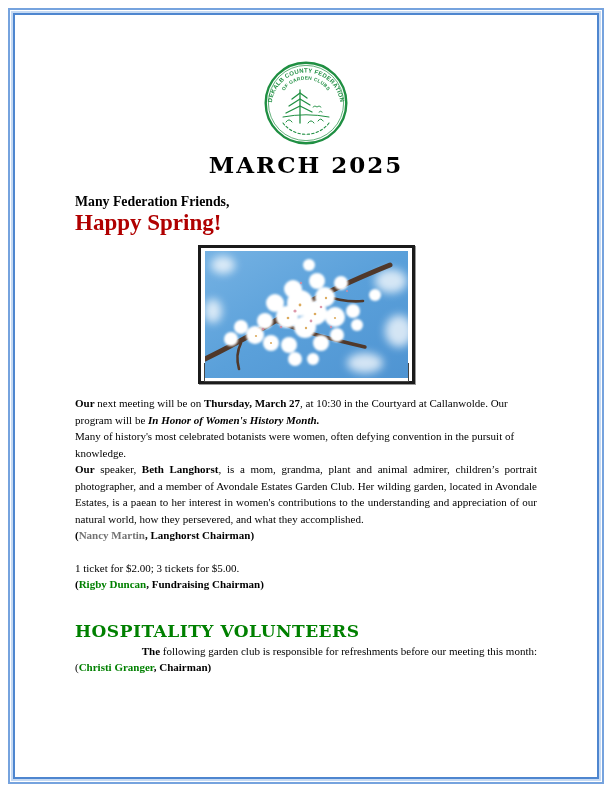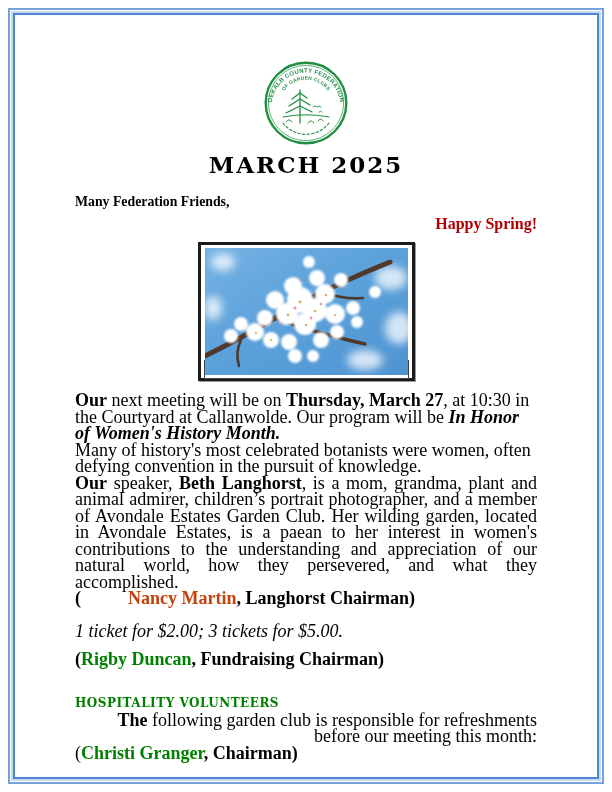--- a/index.html
+++ b/index.html
@@ -10,33 +10,33 @@
   .frame-outer{position:absolute;inset:8px;border:2px solid #76a3de;}
   .frame-mid{position:absolute;inset:1px;border:2px solid #c6daf3;}
   .frame-inner{position:absolute;inset:0;border:2px solid #4e86cf;}
   .content{position:absolute;left:75px;right:75px;top:14px;}
   .logo-wrap{text-align:center;margin-top:46px;}
   .masthead{
     text-align:center;font-size:23px;font-weight:bold;letter-spacing:2px;
     margin-top:1px;font-family:"DejaVu Serif", serif;
   }
   .greeting{font-size:13.8px;font-weight:bold;margin-top:16px;}
-  .headline{text-align:right;font-size:16px;font-weight:bold;margin-top:5px;}
+  .headline{text-align:left;font-size:23px;font-weight:bold;}
   .photo-row{text-align:center;margin-top:9px;}
   .photo-frame{
     display:inline-block;border:3px solid #1b1b1b;padding:3px;background:#fff;
     line-height:0;box-shadow:1px 1px 0 #9a9a9a;
   }
   .photo-inner{border:1px solid #444;line-height:0;}
-  .body-text{font-size:18px;line-height:16.5px;margin-top:11px;}
+  .body-text{font-size:11px;line-height:16.5px;margin-top:11px;}
   p{margin:0;}
   .justify{text-align:justify;}
   .gap-s{height:16px;}
   .hospitality-heading{
-    font-family:"DejaVu Serif", serif;font-weight:bold;font-size:12px;
+    font-family:"DejaVu Serif", serif;font-weight:bold;font-size:17px;
     letter-spacing:0.5px;margin-top:28px;
   }
   .club-name{text-align:center;font-weight:bold;font-size:14.5px;margin:14px 0;}
   .b{font-weight:bold;}
   .i{font-style:italic;}
 </style>
 </head>
 <body>
 
 <div class="page">
@@ -167,26 +167,26 @@
                 <circle cx="142" cy="40" r="1.1"></circle>
             </g>
           </svg>
         </span>
       </span>
     </div>
 
     <div class="body-text"><span class="b">Our</span><span> next meeting will be on </span><span class="b">Thursday, March 27</span><span>, at 10:30 in the Courtyard at Callanwolde.   Our program will be </span><span class="b i">In Honor of Women's History Month.</span><br><span>Many of history's most celebrated botanists were women, often defying convention in the pursuit of knowledge.</span></div>
 
     <div class="body-text justify" style="margin-top:0;"><span class="b">Our</span><span> speaker, </span><span class="b">Beth Langhorst</span><span>, is a mom, grandma, plant and animal admirer, children’s portrait photographer, and a member of Avondale Estates Garden Club.  Her wilding garden, located in Avondale Estates, is a paean to her interest in women's contributions to the understanding and appreciation of our natural world, how they persevered, and what they accomplished.</span></div>
-    <p class="body-text" style="margin-top:0;"><span class="b">(</span><span class="b" style="color: #c2410c; margin-left: 47px;">Nancy Martin</span><span class="b">, </span><span class="b">Langhorst Chairman)</span></p>
+    <p class="body-text" style="margin-top:0;"><span class="b">(</span><span class="b" style="color: #737373;">Nancy Martin</span><span class="b">, </span><span class="b">Langhorst Chairman)</span></p>
 
     <div class="gap-s"></div>
 
-    <p class="body-text" style="margin-top:0;font-style:italic;">1 ticket for $2.00; 3 tickets for $5.00.</p>
-    <p class="body-text" style="margin-top:12px;"><span class="b">(</span><span class="b" style="color: rgb(0, 128, 0);">Rigby Duncan</span><span class="b">, </span><span class="b">Fundraising Chairman)</span></p>
+    <p class="body-text" style="margin-top:0;">1 ticket for $2.00; 3 tickets for $5.00.</p>
+    <p class="body-text" style="margin-top:0;"><span class="b">(</span><span class="b" style="color: rgb(0, 128, 0);">Rigby Duncan</span><span class="b">, </span><span class="b">Fundraising Chairman)</span></p>
 
     <div class="hospitality-heading" style="color:#008000;">HOSPITALITY VOLUNTEERS</div>
     <div class="body-text" style="margin-top:2px;text-align:right;"><span class="b">The</span><span> following garden club is responsible for refreshments before our meeting this month:</span></div>
 
 
     <p class="body-text" style="margin-top:0;"><span>(</span><span class="b" style="color: rgb(0, 128, 0);">Christi Granger</span><span class="b">, </span><span class="b">Chairman)</span></p>
 
   </div>
 </div>
 

